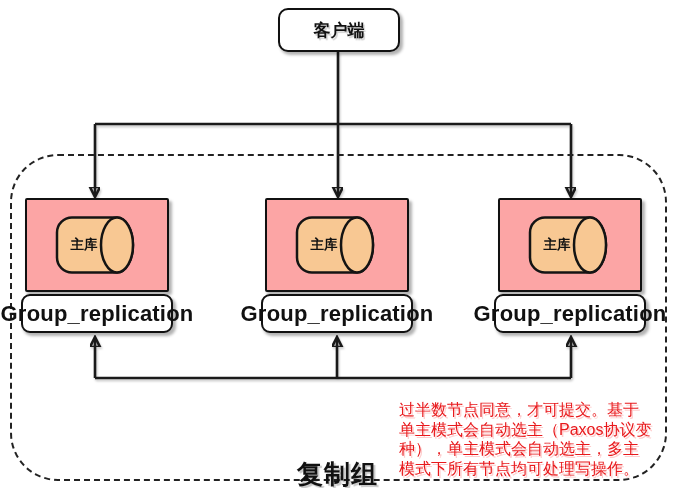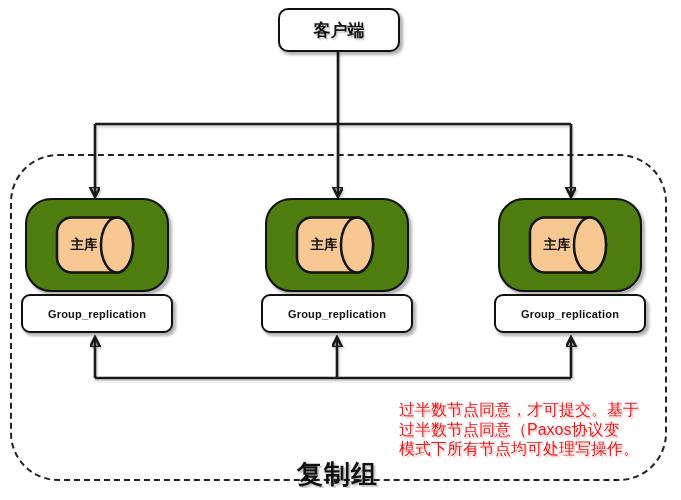--- a/index.html
+++ b/index.html
@@ -25,40 +25,40 @@
     position:absolute; left:278px; top:8px; width:122px; height:44px;
     background:#fff; border:2.5px solid #111; border-radius:10px;
     box-shadow:2.5px 3px 3px rgba(0,0,0,0.30);
     display:flex; align-items:center; justify-content:center;
     font-size:17px; font-weight:700; color:#111;
     text-shadow:1.5px 1.5px 1px rgba(0,0,0,0.18);
   }
   
   .node-card {
     position:absolute; top:198px; width:144px; height:94px;
-    background:#4d7c0f; border:2.5px solid #111; border-radius:26px;
+    background:#fca5a5; border:2.5px solid #111; border-radius:2px;
     box-shadow:2.5px 3px 3px rgba(0,0,0,0.30);
     display:flex; align-items:center; justify-content:center;
   }
   .node-card.n1 { left:25px; }
   .node-card.n2 { left:265px; }
   .node-card.n3 { left:498px; }
   .cyl { position:relative; width:84px; height:58px; }
   .db-label {
     position:absolute; left:0; top:0; width:58px; height:58px;
     display:flex; align-items:center; justify-content:center;
     font-size:13.5px; font-weight:700; color:#111;
   }
   
   .gr-box {
     position:absolute; top:294px; width:152px; height:39px;
     background:#fff; border:2.5px solid #111; border-radius:9px;
     box-shadow:2.5px 3px 3px rgba(0,0,0,0.30);
     display:flex; align-items:center; justify-content:center;
-    font-size:11px; font-weight:600; letter-spacing:0.2px; color:#111;
+    font-size:22px; font-weight:600; letter-spacing:0.2px; color:#111;
   }
   .gr-box.g1 { left:21px; }
   .gr-box.g2 { left:261px; }
   .gr-box.g3 { left:494px; }
   
   .sync-label {
     position:absolute; left:283px; top:388px; width:80px; text-align:center;
     font-size:17px; font-weight:700; color:#111;
     text-shadow:1.5px 1.5px 1px rgba(0,0,0,0.18);
   }
@@ -141,17 +141,18 @@
     </div>
   </div>
   <div class="gr-box g3">
     <span>Group_replication</span>
   </div>
 
   <div class="group-label">复制组</div>
 
   <div class="annotation">
     <div>过半数节点同意，才可提交。基于</div>
-    <div>过半数节点同意（Paxos协议变</div>
+    <div>单主模式会自动选主（Paxos协议变</div>
+    <div>种），单主模式会自动选主，多主</div>
     <div>模式下所有节点均可处理写操作。</div>
   </div>
 
 </div>
 
 </body></html>

